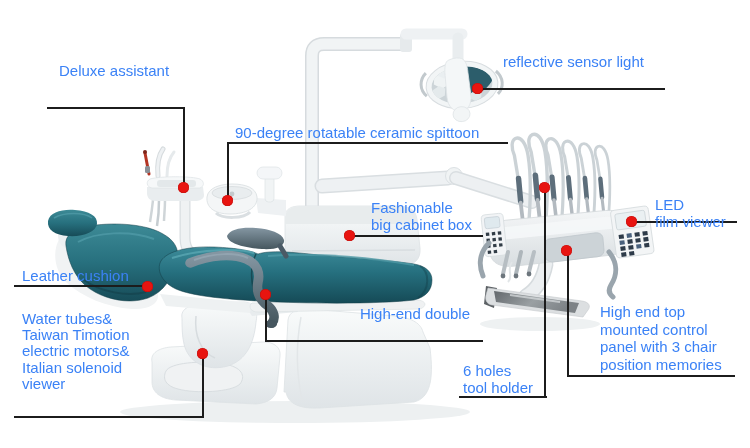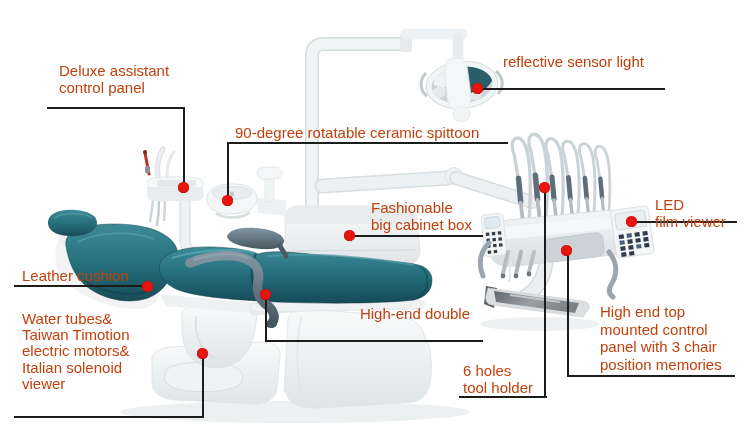--- a/index.html
+++ b/index.html
@@ -1,17 +1,17 @@
 <!DOCTYPE html>
 <html><head>
 <meta charset="utf-8">
 <style>
   html,body{margin:0;padding:0;background:#fff;}
   #scene{position:relative;width:750px;height:448px;background:#ffffff;overflow:hidden;
-         font-family:"Liberation Sans",sans-serif;color:#c2410c;}
+         font-family:"Liberation Sans",sans-serif;color:#3b82f6;}
   #art{position:absolute;left:0;top:0;}
   .label{position:absolute;font-size:15px;line-height:17px;white-space:nowrap;}
   .label div{white-space:nowrap;}
   .lh-sm div{line-height:16.2px;}
   .lh-lg div{line-height:17.6px;}
   .ra{text-align:right;}
   .lline{position:absolute;background:#1c1c1c;}
   .dot{position:absolute;width:11px;height:11px;border-radius:50%;background:#e81410;
        box-shadow:0 0 0 0.5px #c40d0a inset;}
 </style>
@@ -285,21 +285,20 @@
   <div class="dot" style="left:539px;top:182px"></div>
 </div>
 <div>
   <div class="lline" style="left:567px;top:375px;width:168px;height:2px"></div>
   <div class="lline" style="left:567px;top:255px;width:2px;height:121px"></div>
   <div class="dot" style="left:561px;top:245px"></div>
 </div>
 
 <div class="label" style="left:59px;top:62px">
   <div>Deluxe assistant</div>
-  <div>control panel</div>
 </div>
 <div class="label" style="left:235px;top:124px">
   <div>90-degree rotatable ceramic spittoon</div>
 </div>
 <div class="label" style="left:503px;top:53px">
   <div>reflective sensor light</div>
 </div>
 <div class="label" style="left:371px;top:199px">
   <div>Fashionable</div>
   <div>big cabinet box</div>

